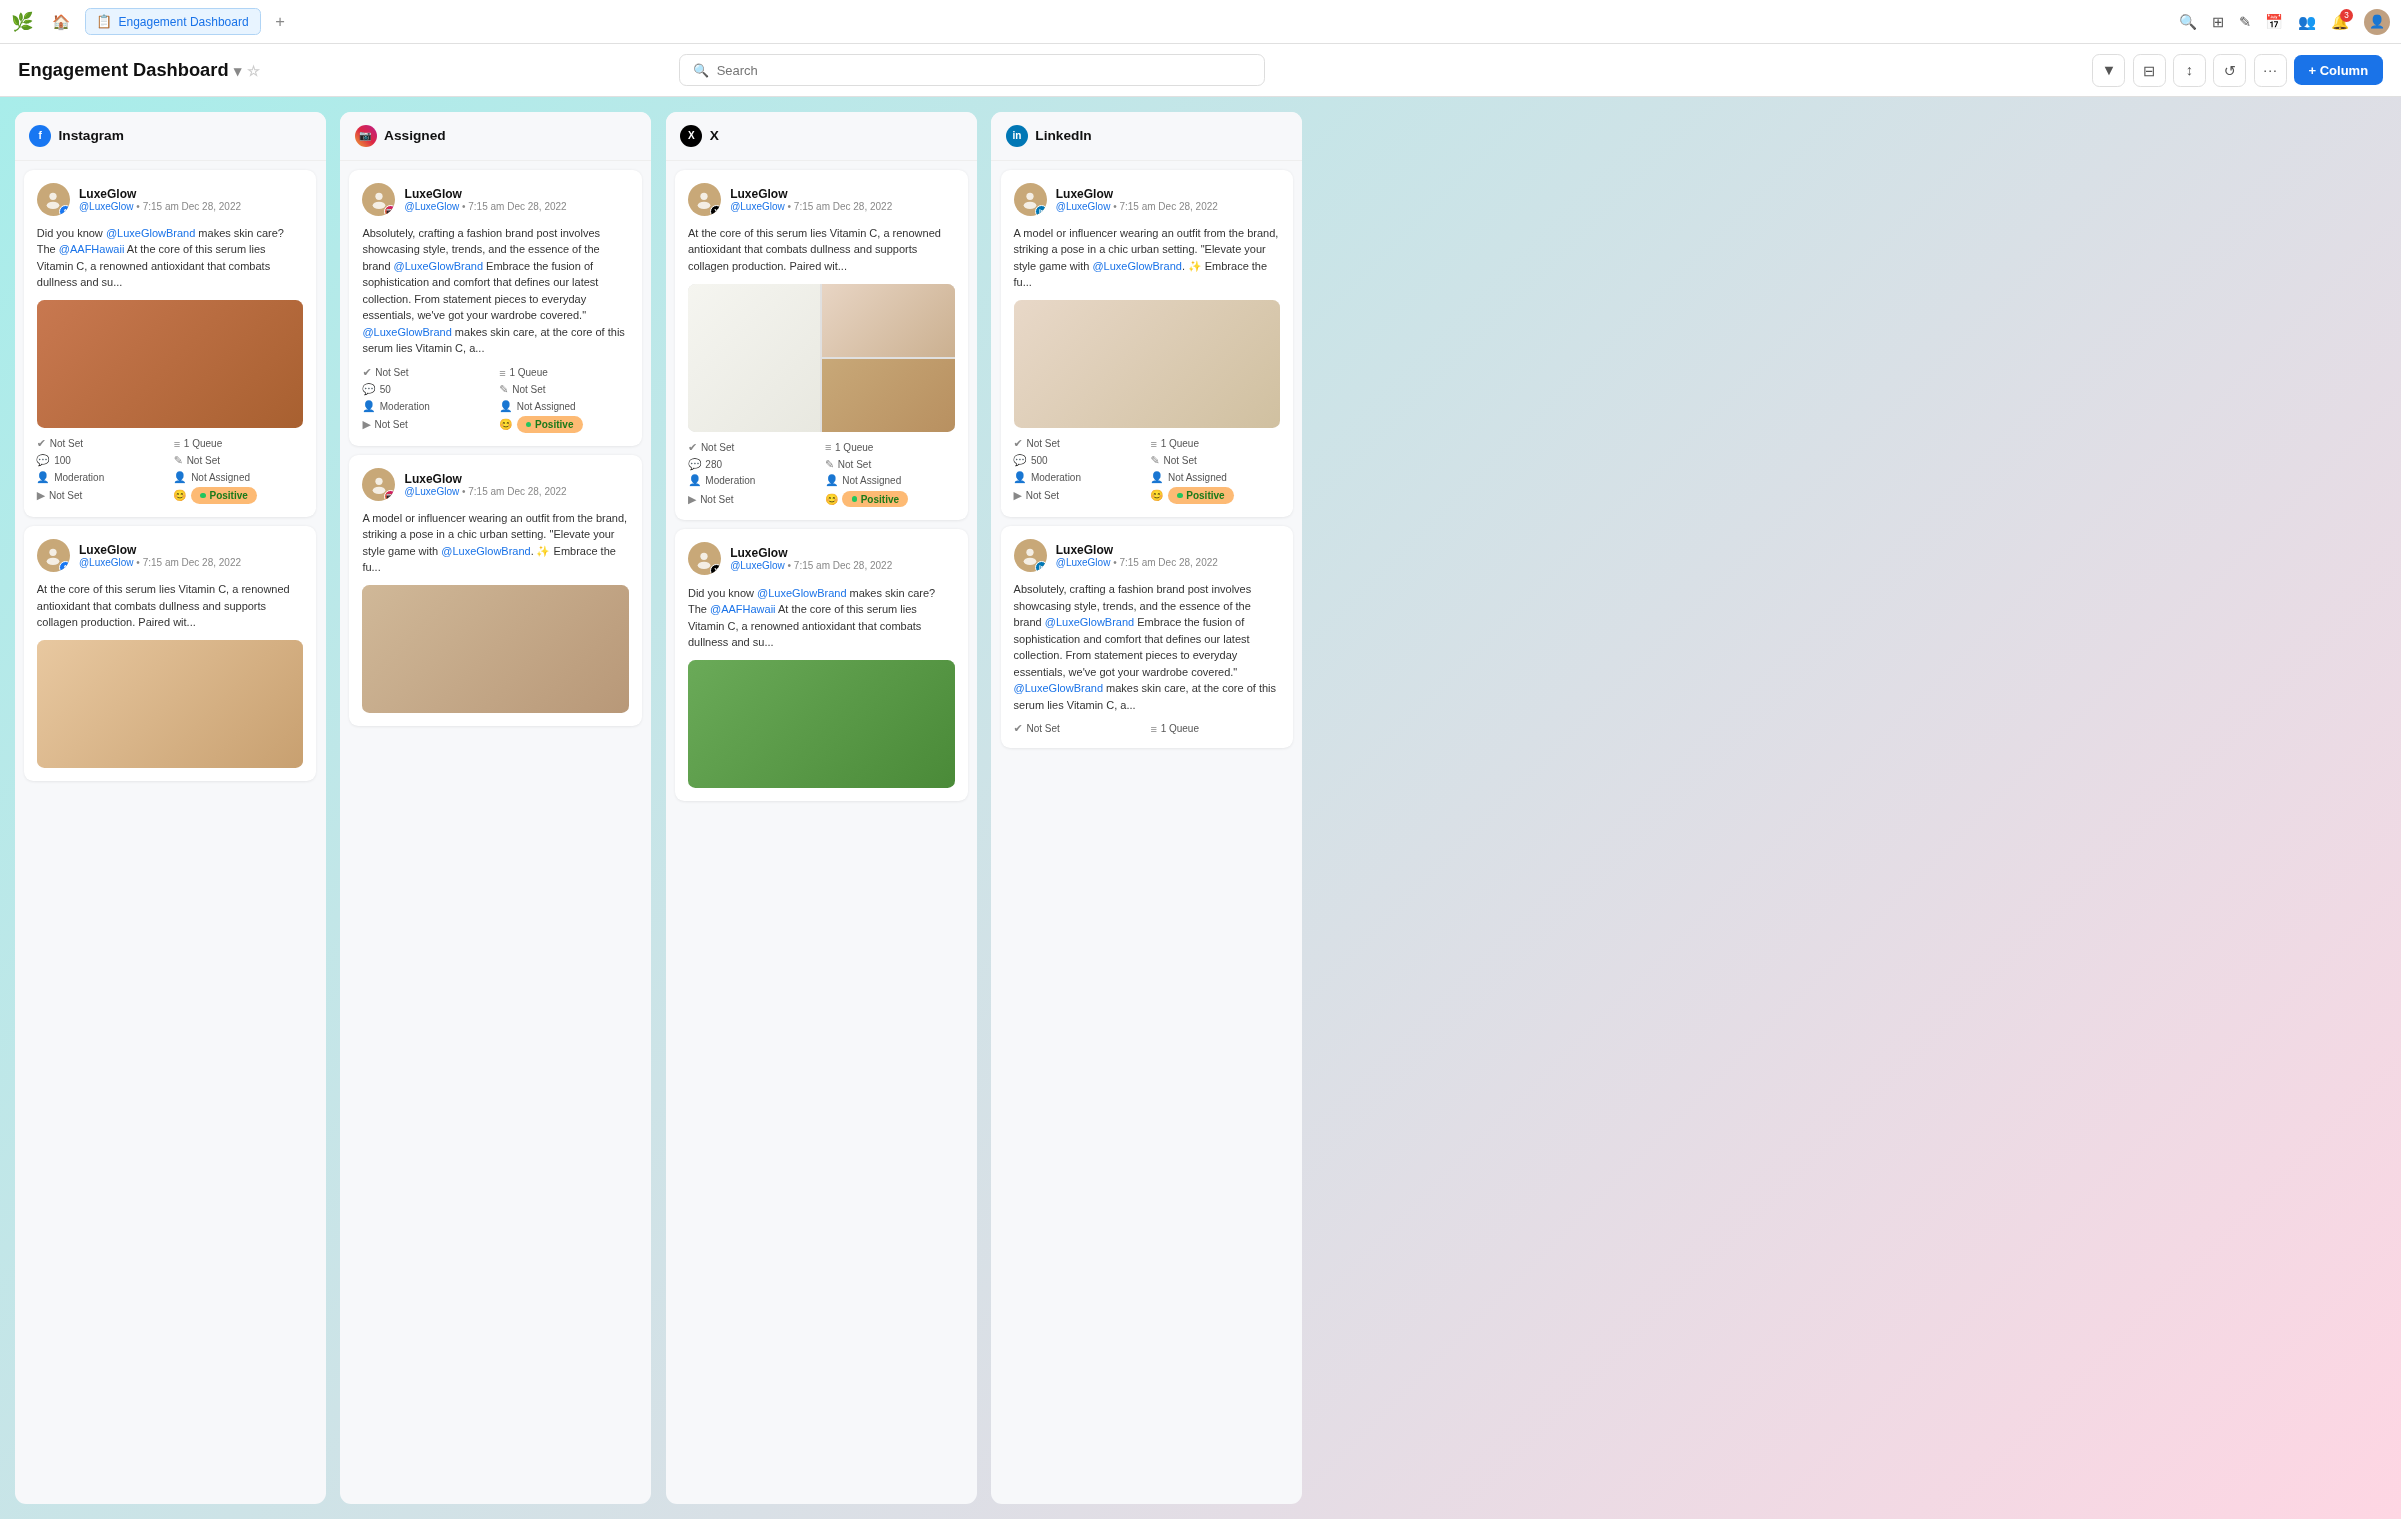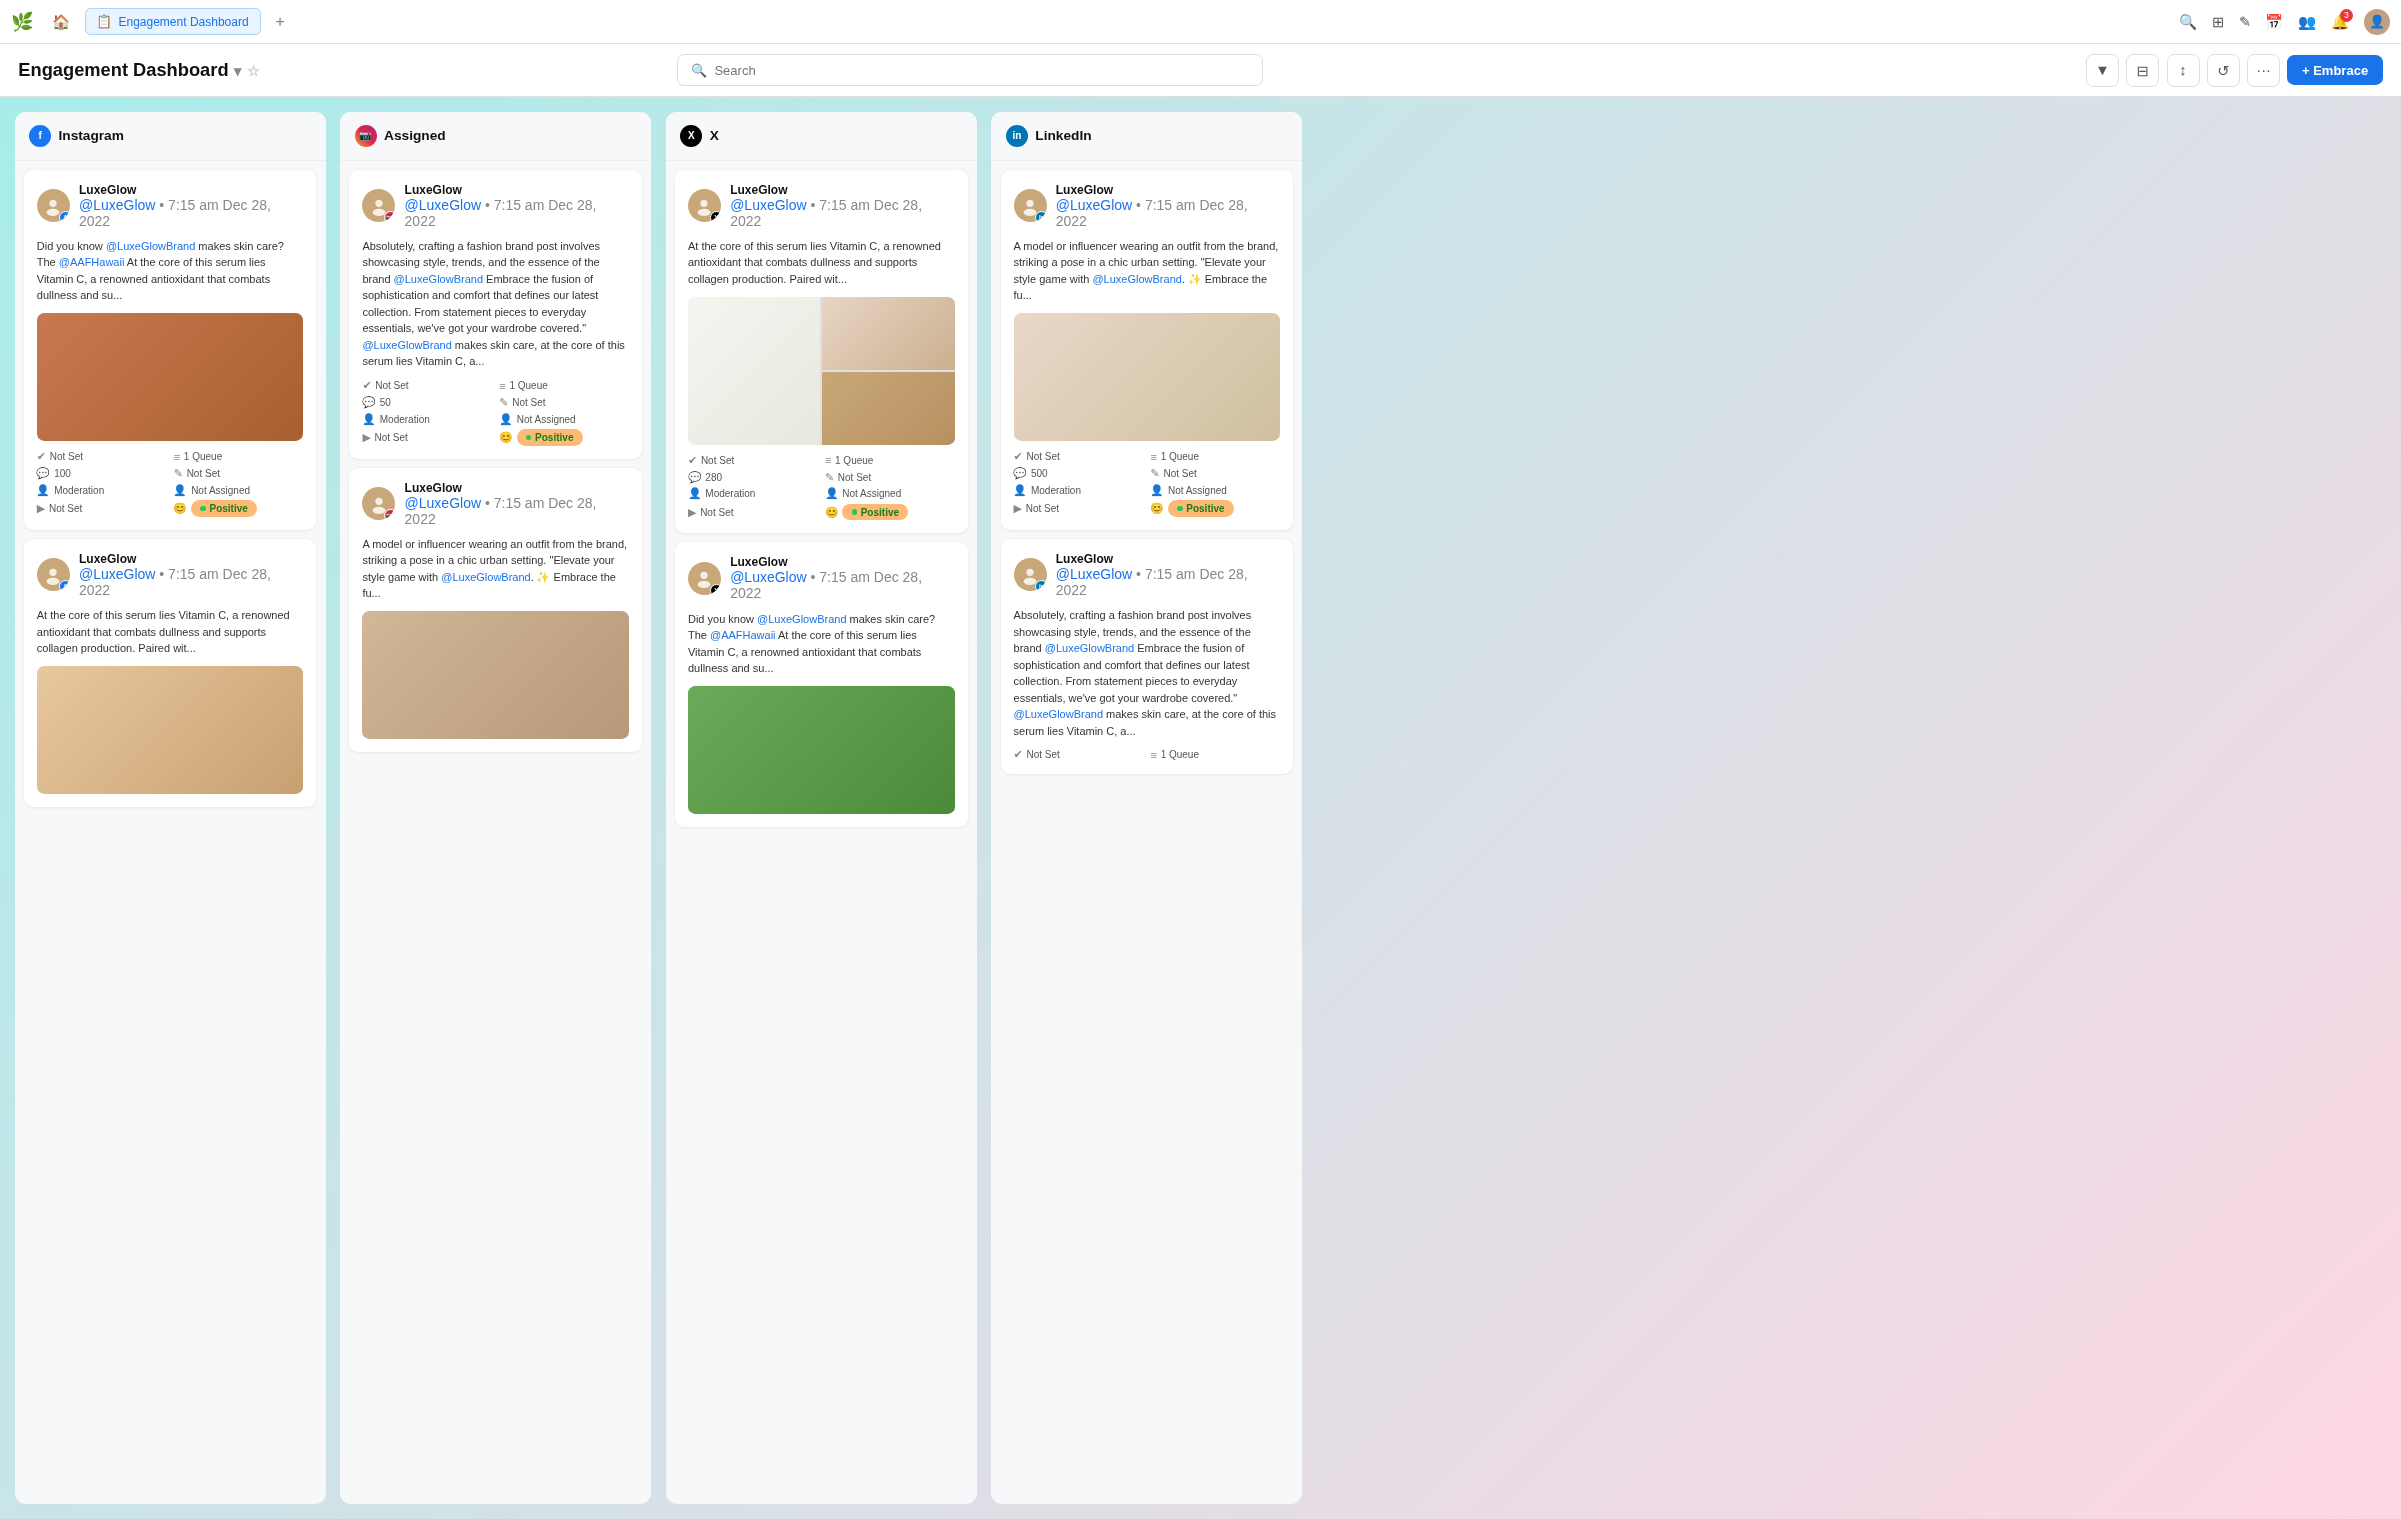--- a/index.html
+++ b/index.html
@@ -91,21 +91,21 @@
       position: absolute; bottom: -1.8px; right: -1.8px;
       width: 13px; height: 13px; border-radius: 50%; border: 0.9px solid #fff;
       display: flex; align-items: center; justify-content: center; font-size: 7.3px;
     }
     .pb-fb { background: #1877f2; color: #fff; }
     .pb-ig { background: linear-gradient(45deg, #f09433, #dc2743, #bc1888); color: #fff; }
     .pb-x { background: #000; color: #fff; }
     .pb-li { background: #0077b5; color: #fff; }
     .author-info { display: flex; flex-direction: column; }
     .author-name { font-size: 12px; font-weight: 700; color: #111; }
-    .author-meta { font-size: 14px; color: #888; }
+    .author-meta { font-size: 10px; color: #888; }
     .author-handle { color: #1a73e8; }
 
     .card-text { font-size: 11px; color: #333; line-height: 1.5; }
     .card-text a { color: #1a73e8; text-decoration: none; text-align: right; }
 
     .card-image { border-radius: 7.3px; overflow: hidden; background: #e0e0e0; }
     .card-image-placeholder { height: 128px; background: linear-gradient(135deg, #d4a574 0%, #e8c4a0 100%); display: flex; align-items: center; justify-content: center; font-size: 37px; }
     .card-image-grid { display: grid; grid-template-columns: 1fr 1fr; gap: 1.8px; }
     .card-image-grid .img-cell { background: #e0e0e0; height: 73px; }
     .card-image-grid .img-cell.tall { grid-row: span 2; height: 148px; }
@@ -165,21 +165,21 @@
     <span class="search-icon">🔍</span>
     <input class="search-input" type="text" placeholder="Search" style="">
   </div>
   <div class="toolbar-right">
     <button class="toolbar-btn">▼</button>
     <button class="toolbar-btn">⊟</button>
     <button class="toolbar-btn">↕</button>
     <button class="toolbar-btn">↺</button>
     <button class="toolbar-btn">···</button>
     <button class="toolbar-btn-primary">
-      <span>+ Embrace</span>
+      <span>+ Column</span>
     </button>
   </div>
 </div>
 
 <div class="board" id="board">
     <div class="column">
       <div class="column-header">
     <div class="col-icon col-icon-fb" style="font-size:10px;font-weight:900;">f</div>
     <span>Instagram</span>
   </div>

